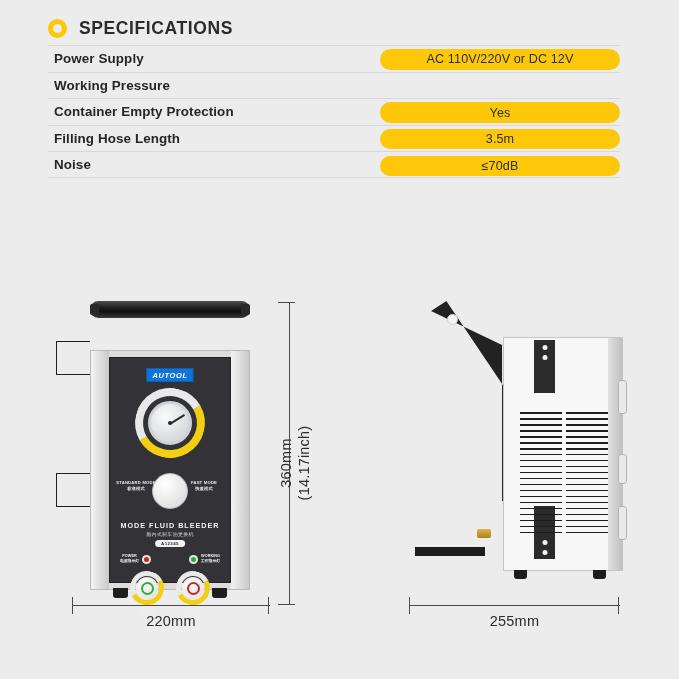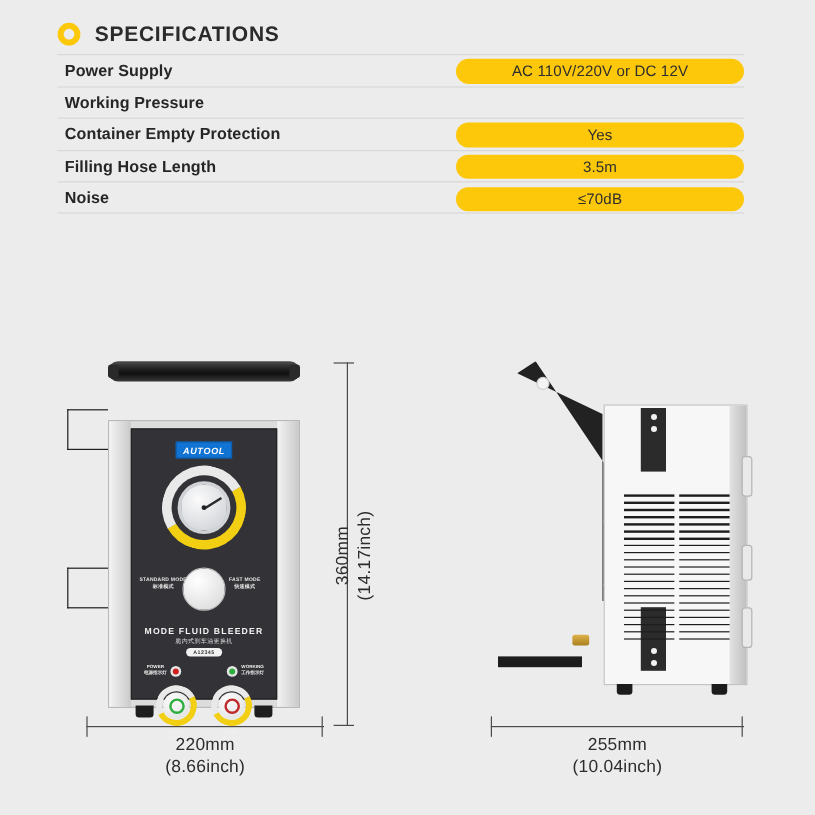--- a/index.html
+++ b/index.html
@@ -345,21 +345,20 @@
 
         </div>
       </div>
     </div>
 
     <div class="dim-line" style="left:72px; top:320px; width:198px; height:1.4px;"></div>
     <div class="dim-line" style="left:72px; top:312px; width:1.4px; height:17px;"></div>
     <div class="dim-line" style="left:268px; top:312px; width:1.4px; height:17px;"></div>
     <div class="dim-text" style="left:72px; top:327px; width:198px;">
       <div>220mm</div>
-      <div class="sub">(8.66inch)</div>
     </div>
 
     <div class="dim-line" style="left:289px; top:17px; width:1.4px; height:303px;"></div>
     <div class="dim-line" style="left:278px; top:17px; width:17px; height:1.4px;"></div>
     <div class="dim-line" style="left:278px; top:319px; width:17px; height:1.4px;"></div>
     <div class="dim-text" style="left:225px; top:160px; width:140px; transform:rotate(-90deg);">
       <div>360mm</div>
       <div class="sub">(14.17inch)</div>
     </div>
 
@@ -440,17 +439,16 @@
 
       <div class="base-bar"></div>
       <div class="brass"></div>
     </div>
 
     <div class="dim-line" style="left:409px; top:320px; width:211px; height:1.4px;"></div>
     <div class="dim-line" style="left:409px; top:312px; width:1.4px; height:17px;"></div>
     <div class="dim-line" style="left:618px; top:312px; width:1.4px; height:17px;"></div>
     <div class="dim-text" style="left:409px; top:327px; width:211px;">
       <div>255mm</div>
-      <div class="sub">(10.04inch)</div>
     </div>
 
   </div>
 </div>
 
 </body></html>

